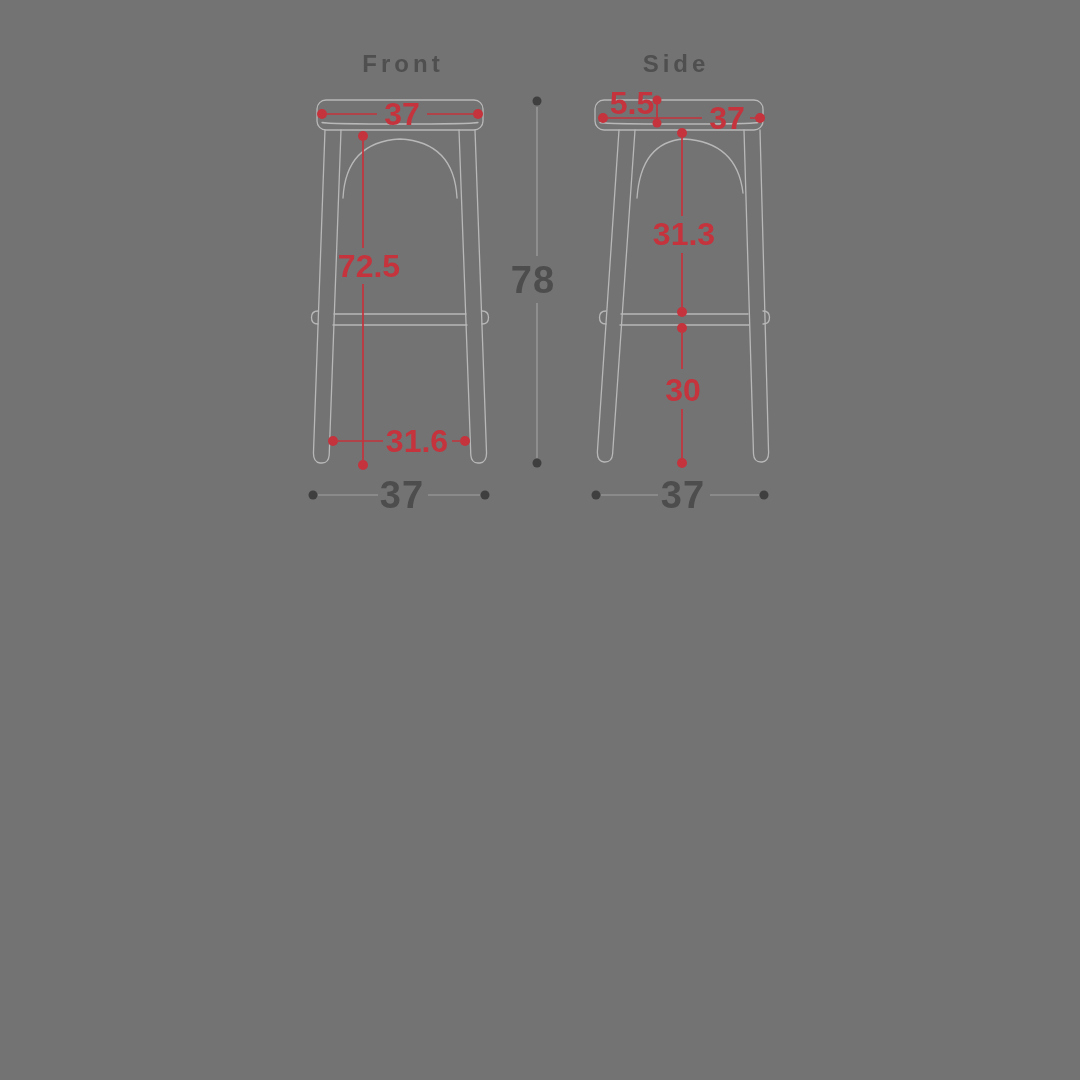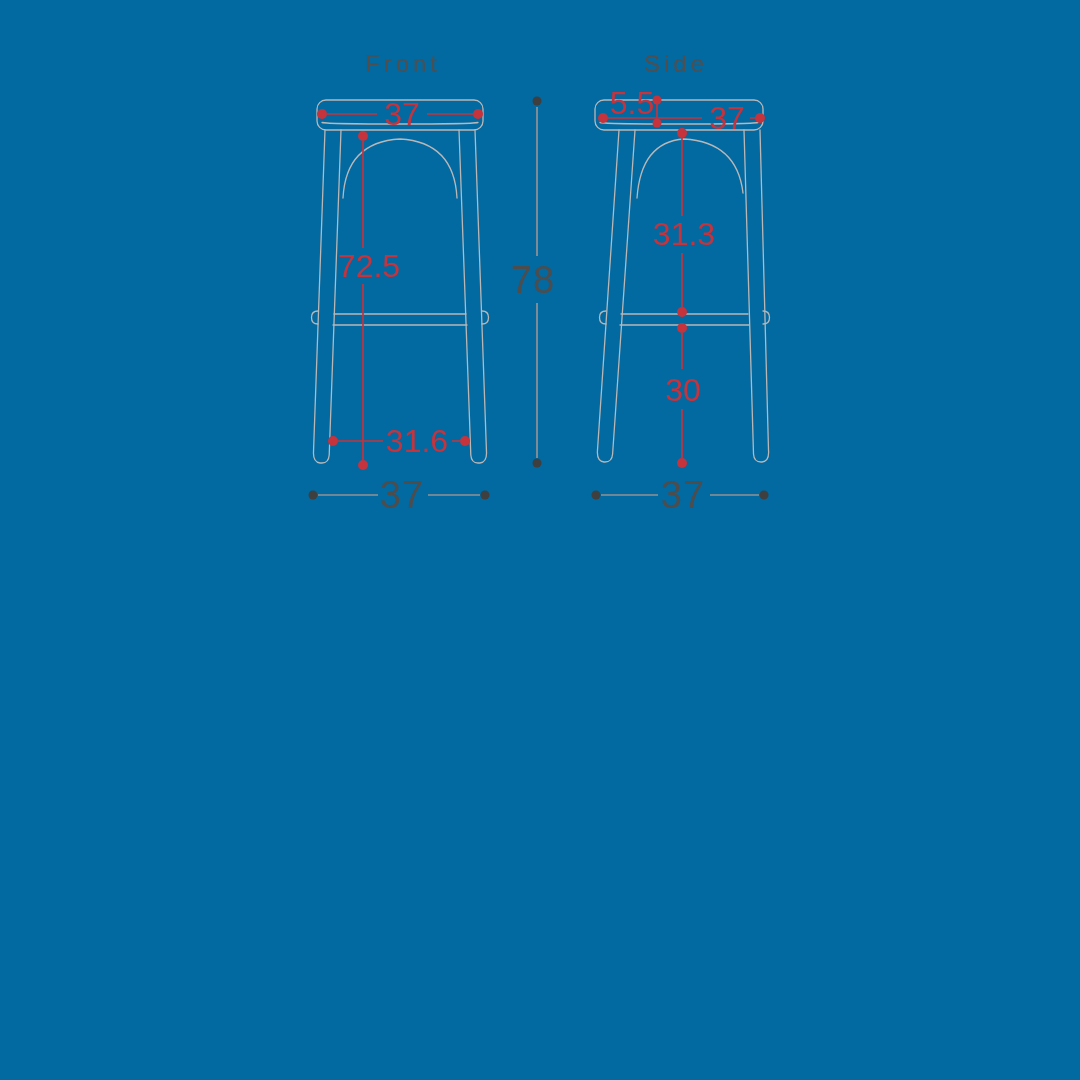--- a/index.html
+++ b/index.html
@@ -1,21 +1,21 @@
 <!DOCTYPE html>
 <html><head>
 <meta charset="utf-8">
 <style>
   html,body{margin:0;padding:0;}
   body{
     width:1080px;height:1080px;background:#ffffff;overflow:hidden;
     font-family:"Liberation Sans","DejaVu Sans",sans-serif;
     position:relative;
   }
-  .page{position:absolute;inset:0;background:#0369a1;}
+  .page{position:absolute;inset:0;background:#737373;font-weight:bold;}
   .diagram-wrap{position:absolute;left:0;top:0;width:1080px;height:540px;}
   svg text{font-family:"Liberation Sans","DejaVu Sans",sans-serif;}
   .view-label{font-size:24px;letter-spacing:4px;fill:#4f4f4f;}
   .dim-red{font-size:32px;fill:#c5333d;}
   .dim-dark{font-size:38px;fill:#4d4d4d;letter-spacing:1px;}
   .outline{fill:none;stroke:#b8b8b8;stroke-width:1.3;stroke-linejoin:round;stroke-linecap:round;}
   .redline{stroke:#c5333d;stroke-width:1.7;fill:none;}
   .reddot{fill:#c5333d;stroke:none;}
   .grayline{stroke:#939393;stroke-width:1.7;fill:none;}
   .darkdot{fill:#3f3f3f;stroke:none;}

